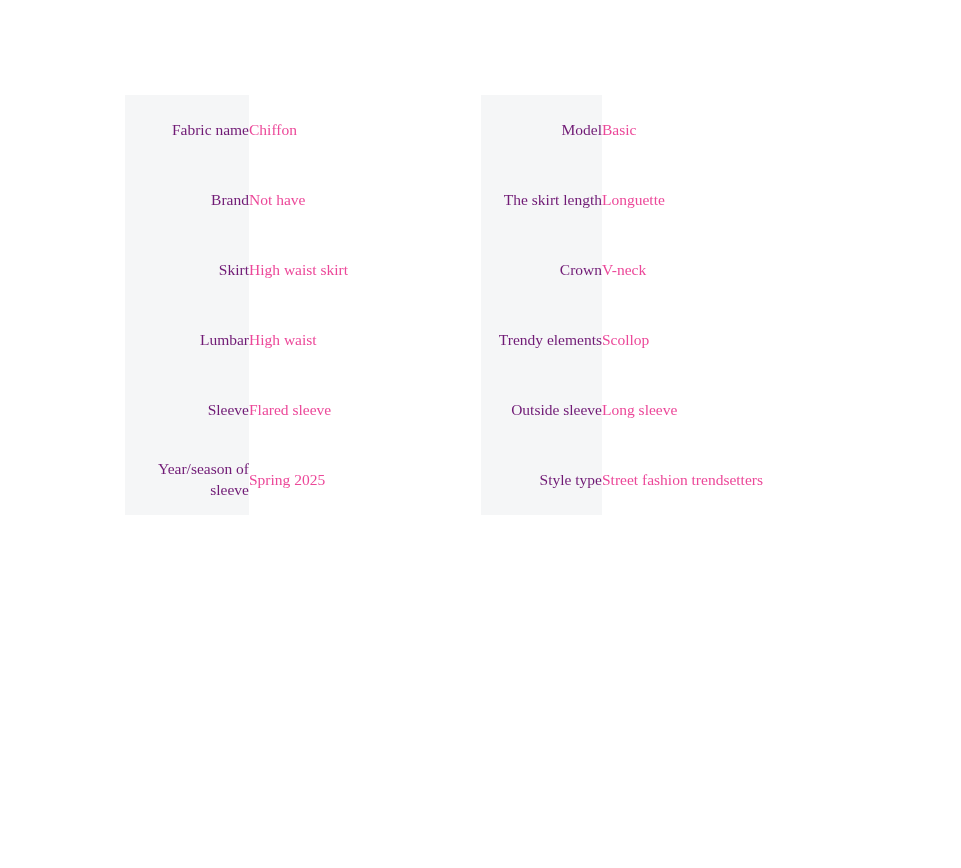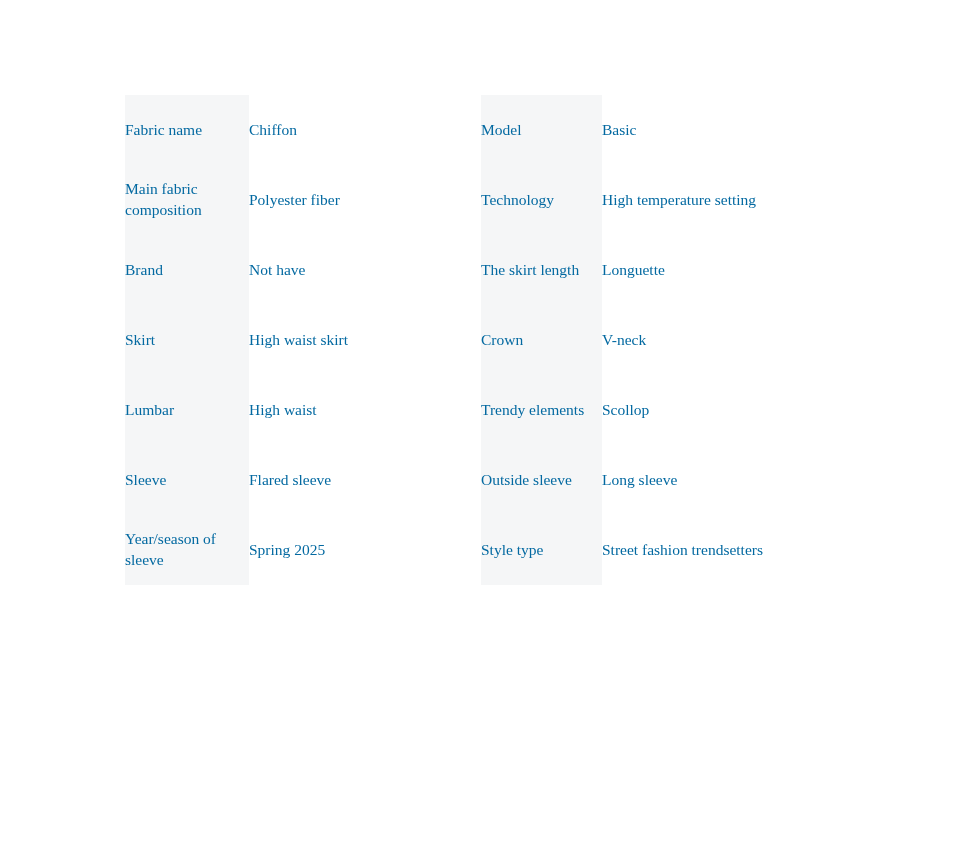--- a/index.html
+++ b/index.html
@@ -32,28 +32,28 @@
   table.spec-table td {
     padding: 0;
     vertical-align: middle;
     font-size: 15.5px;
     line-height: 1.35;
     height: 70px;
   }
 
   td.label {
     background: #f5f6f7;
-    text-align: left;
-    color: #0369a1;
+    text-align: right;
+    color: #701a75;
     padding: 4px 10px;
   }
   td.value {
     background: #ffffff;
     text-align: left;
-    color: #0369a1;
+    color: #ec4899;
     padding: 4px 0 4px 18px;
   }
 
   
   col.c1 { width: 124px; }
   col.c2 { width: 232px; }
   col.c3 { width: 121px; }
   col.c4 { width: 233px; }
 
   .tall { height: 98px; }
@@ -68,26 +68,20 @@
         <col class="c2">
         <col class="c3">
         <col class="c4">
     </colgroup>
     <tbody>
       <tr>
         <td class="label">Fabric name</td>
         <td class="value">Chiffon</td>
         <td class="label">Model</td>
         <td class="value">Basic</td>
-      </tr>
-      <tr>
-        <td class="label">Main fabric composition</td>
-        <td class="value">Polyester fiber</td>
-        <td class="label">Technology</td>
-        <td class="value">High temperature setting</td>
       </tr>
       <tr>
         <td class="label">Brand</td>
         <td class="value">Not have</td>
         <td class="label">The skirt length</td>
         <td class="value">Longuette</td>
       </tr>
       <tr>
         <td class="label">Skirt</td>
         <td class="value">High waist skirt</td>

